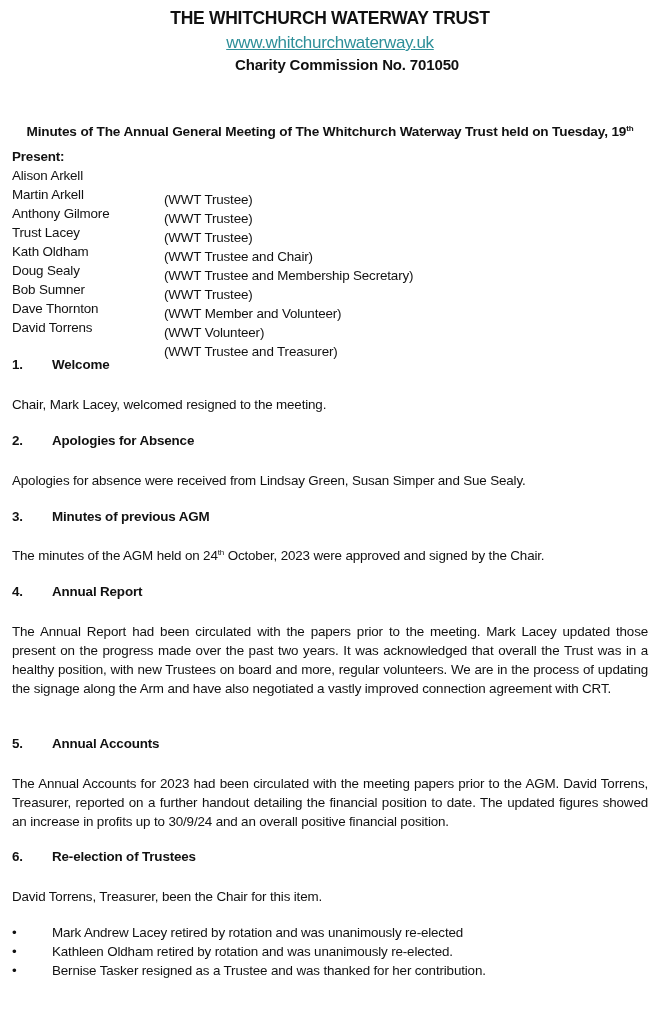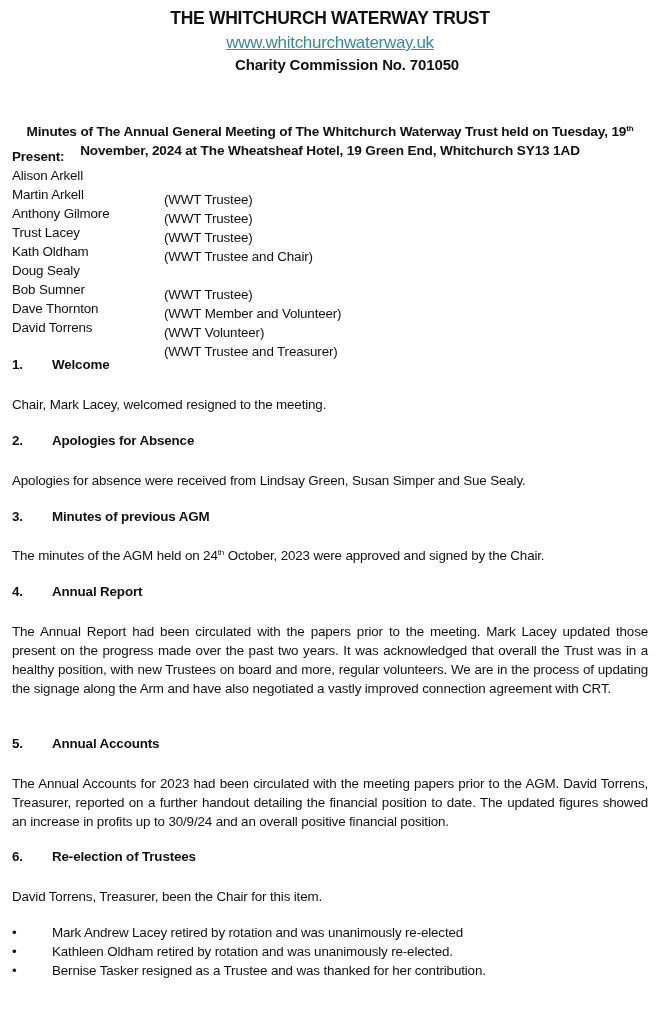--- a/index.html
+++ b/index.html
@@ -31,21 +31,20 @@
 <body>
 
 <div class="page">
 
   <div class="org-title center">THE WHITCHURCH WATERWAY TRUST</div>
   <div class="org-url center">www.whitchurchwaterway.uk</div>
   <div class="org-charity center">Charity Commission No. 701050</div>
 
   <div class="meeting-title center">
     <div><span>Minutes of The Annual General Meeting of The Whitchurch Waterway Trust held on Tuesday, 19</span><sup>th</sup></div>
-    <div>November, 2024 at The Wheatsheaf Hotel, 19 Green End, Whitchurch SY13 1AD</div>
   </div>
 
   <div class="present-label">Present:</div>
 
   <div>
     <div class="att-row" style="top:168px">
         <span class="att-name">Alison Arkell</span>
         <span class="att-role">(WWT Trustee)</span>
       </div>
     <div class="att-row" style="top:187px">
@@ -55,20 +54,21 @@
     <div class="att-row" style="top:206px">
         <span class="att-name">Anthony Gilmore</span>
         <span class="att-role">(WWT Trustee)</span>
       </div>
     <div class="att-row" style="top:225px">
         <span class="att-name">Trust Lacey</span>
         <span class="att-role">(WWT Trustee and Chair)</span>
       </div>
     <div class="att-row" style="top:244px">
         <span class="att-name">Kath Oldham</span>
+        <span class="att-role">(WWT Trustee and Membership Secretary)</span>
       </div>
     <div class="att-row" style="top:263px">
         <span class="att-name">Doug Sealy</span>
         <span class="att-role">(WWT Trustee)</span>
       </div>
     <div class="att-row" style="top:282px">
         <span class="att-name">Bob Sumner</span>
         <span class="att-role">(WWT Member and Volunteer)</span>
       </div>
     <div class="att-row" style="top:301px">

